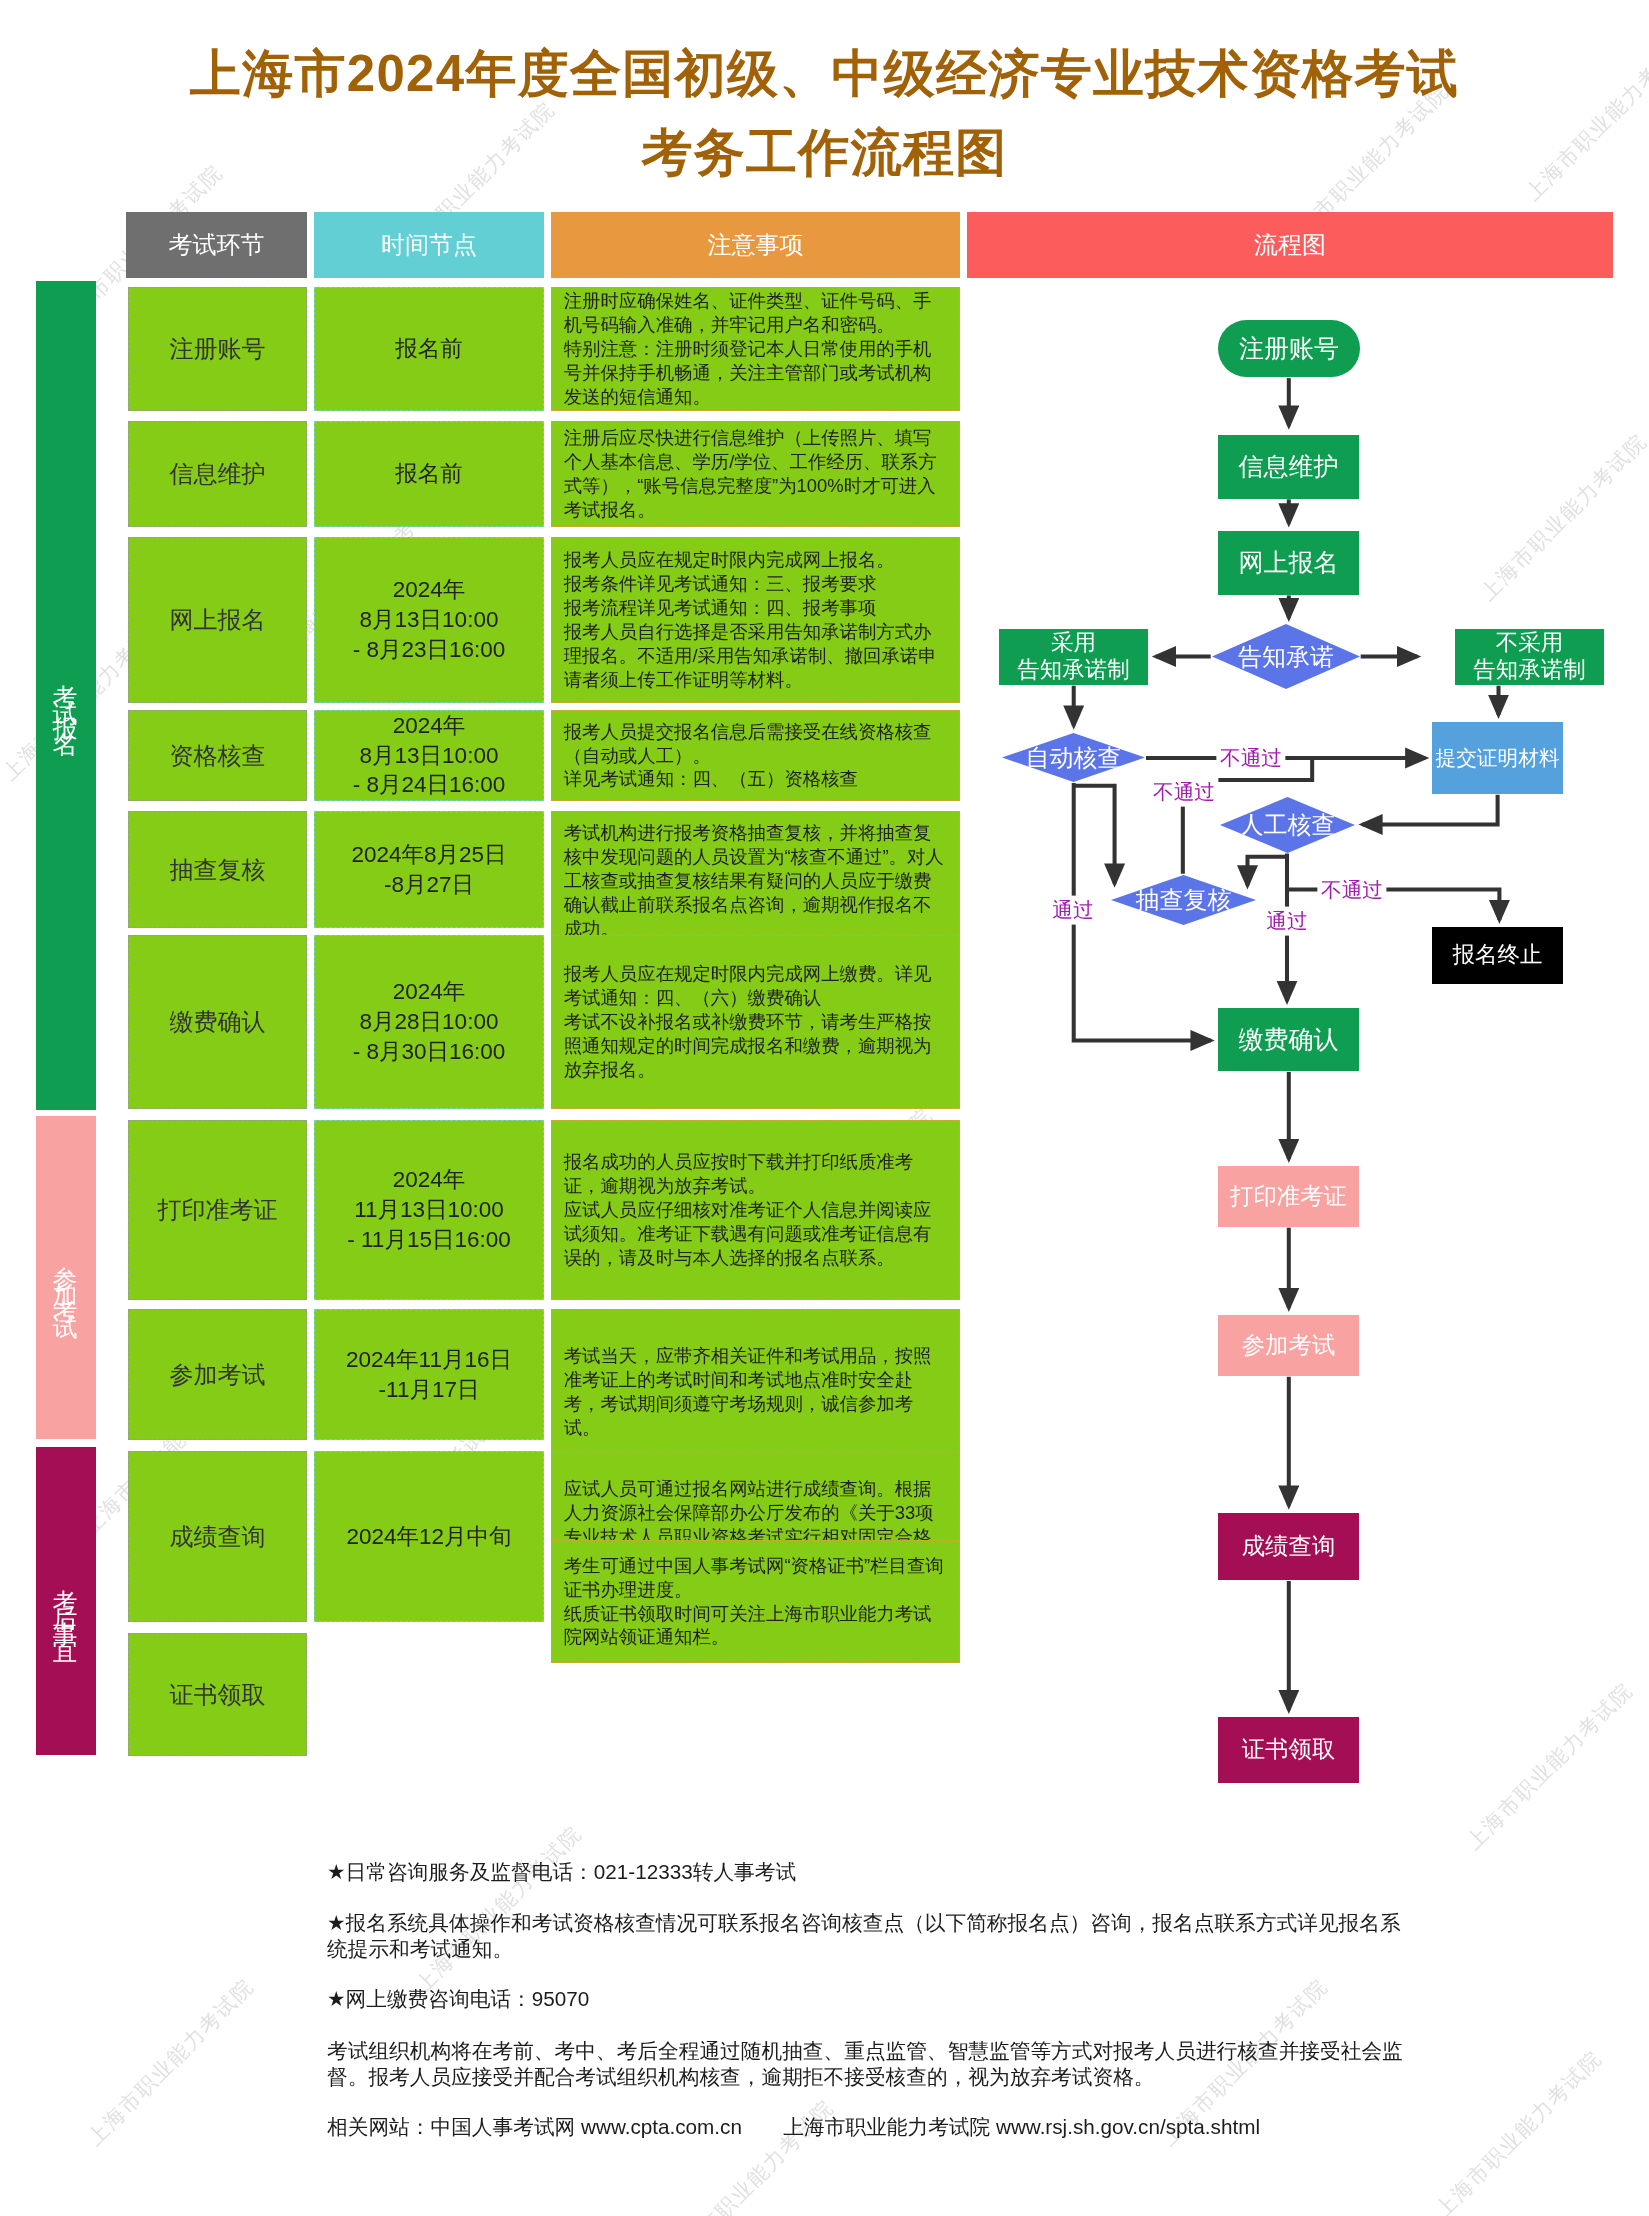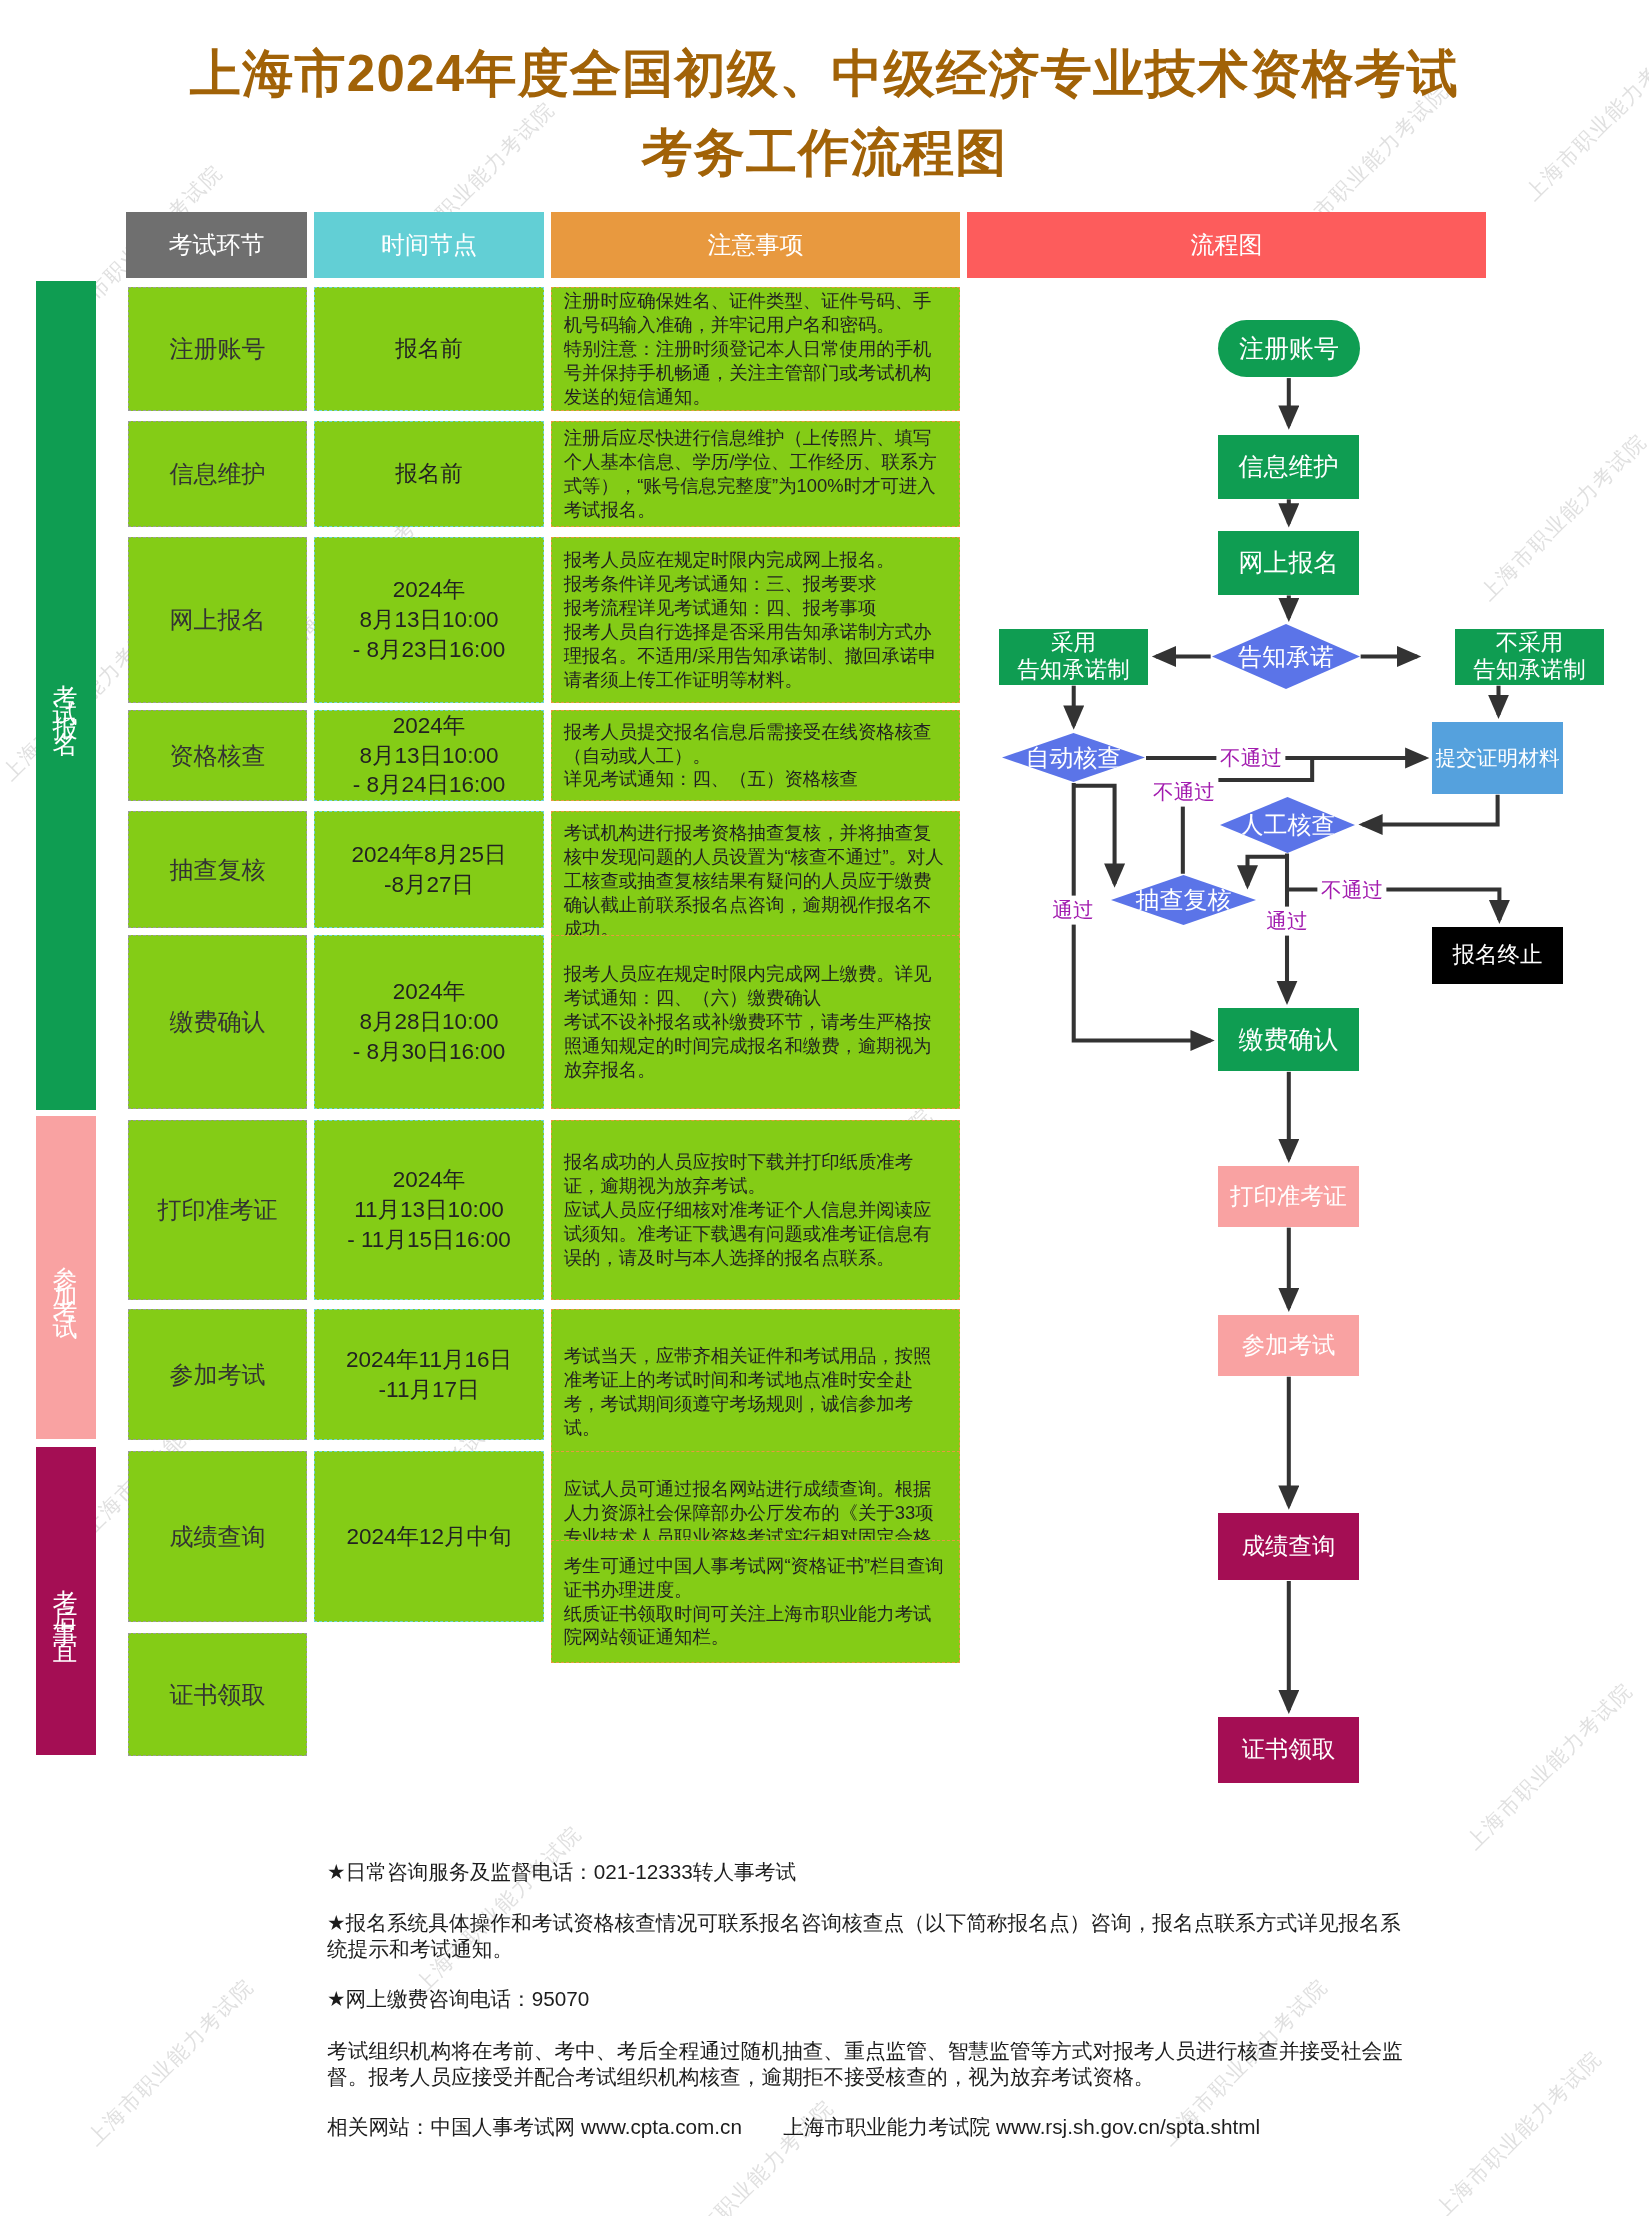--- a/index.html
+++ b/index.html
@@ -20,21 +20,21 @@
   .title1{top:40px;}
   .title2{top:119px;}
   
   .hcell{
     position:absolute;top:212px;height:66px;display:flex;align-items:center;justify-content:center;
     color:#ffffff;font-size:24px;font-weight:500;z-index:2;
   }
   .hA{left:126px;width:181px;background:#6f6f6f;}
   .hB{left:314px;width:230px;background:#62cfd5;}
   .hC{left:551px;width:409px;background:#e8993f;}
-  .hD{left:967px;width:519px;background:#fd5c5c;}
+  .hD{left:967px;width:646px;background:#fd5c5c;}
   
   .catbar{
     position:absolute;left:36px;width:60px;display:flex;align-items:center;justify-content:center;
     z-index:2;
   }
   .catbar span{
     writing-mode:vertical-rl;text-orientation:upright;color:#fff;font-size:25px;font-weight:500;
     letter-spacing:16px;
   }
   .cat0{top:281px;height:829px;background:#0f9d52;}

